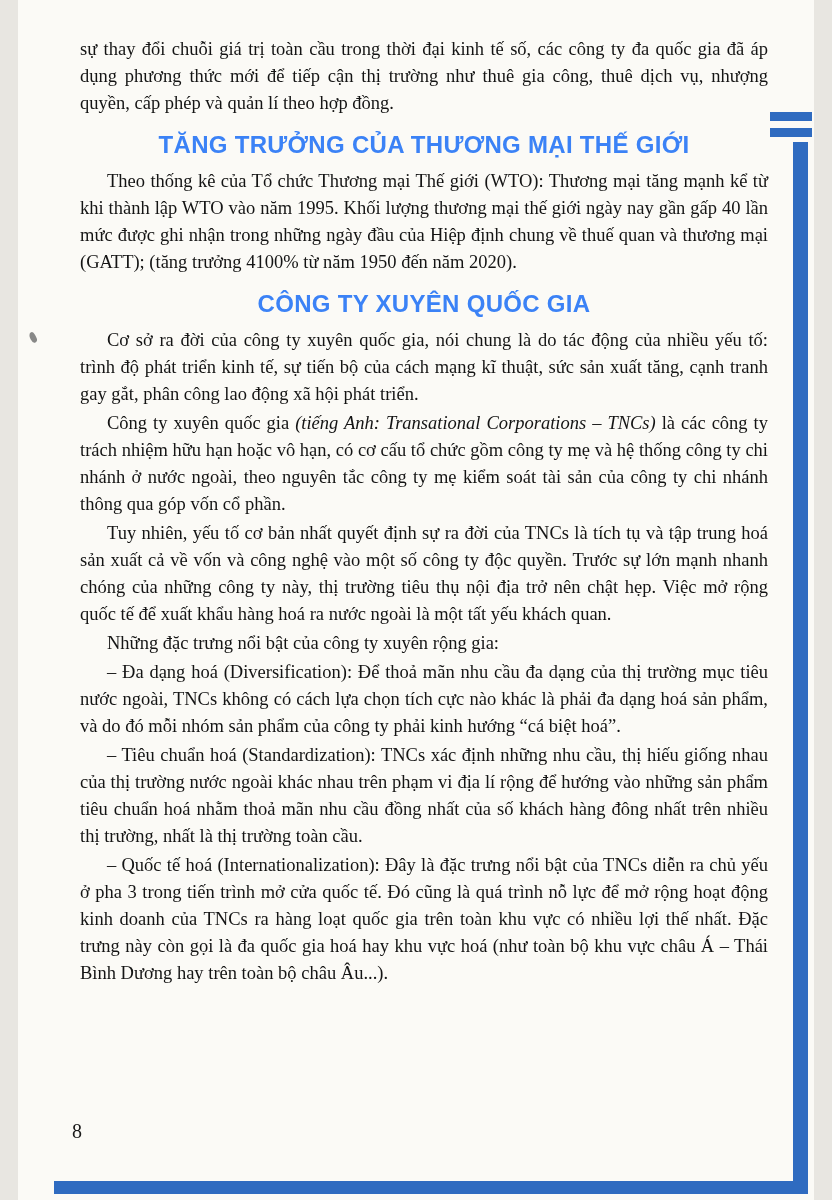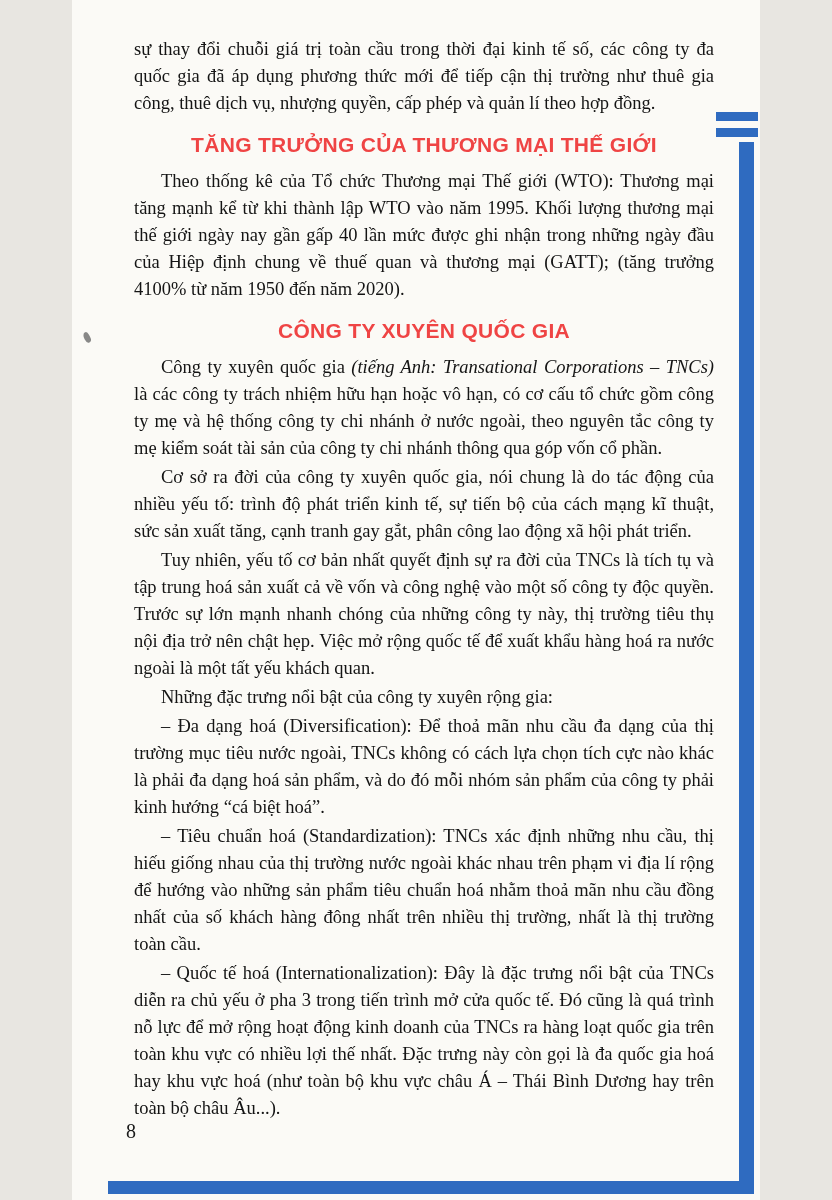--- a/index.html
+++ b/index.html
@@ -2,28 +2,27 @@
 <html><head>
 <meta charset="utf-8">
 <style>
   html, body {
     margin: 0;
     padding: 0;
     background: #e8e6e1;
   }
   .page {
     position: relative;
-    width: 664px;
+    width: 796px;
     height: 1200px;
     margin: 0 auto;
     background: #fbfaf6;
     overflow: hidden;
     font-family: "Liberation Serif", serif;
     color: #141414;
-    padding-left: 24px;
   }
   .content {
     position: absolute;
     top: 36px;
     left: 62px;
     right: 46px;
     text-align: justify;
     font-size: 18.5px;
     line-height: 27px;
   }
@@ -33,25 +32,25 @@
   }
   .content p.no-indent {
     text-indent: 0;
   }
   .content em {
     font-style: italic;
   }
   h2.section-heading {
     font-family: "Liberation Sans", sans-serif;
     font-weight: 700;
-    font-size: 21px;
+    font-size: 24px;
     letter-spacing: 0.3px;
     text-align: center;
     margin: 14px 0 10px 0;
-    color: #ef4444;
+    color: #3b82f6;
   }
   .page-number {
     position: absolute;
     left: 54px;
     top: 1120px;
     font-size: 20px;
     font-family: "Liberation Serif", serif;
     color: #1a1a1a;
   }
   
@@ -102,23 +101,23 @@
 
     <p class="no-indent">sự thay đổi chuỗi giá trị toàn cầu trong thời đại kinh tế số, các công ty đa quốc gia đã áp dụng phương thức mới để tiếp cận thị trường như thuê gia công, thuê dịch vụ, nhượng quyền, cấp phép và quản lí theo hợp đồng.</p>
 
     <h2 class="section-heading">TĂNG TRƯỞNG CỦA THƯƠNG MẠI THẾ GIỚI</h2>
 
     <p>Theo thống kê của Tổ chức Thương mại Thế giới (WTO): Thương mại tăng mạnh kể từ khi thành lập WTO vào năm 1995. Khối lượng thương mại thế giới ngày nay gần gấp 40 lần mức được ghi nhận trong những ngày đầu của Hiệp định chung về thuế quan và thương mại (GATT); (tăng trưởng 4100% từ năm 1950 đến năm 2020).</p>
 
 
     <h2 class="section-heading">CÔNG TY XUYÊN QUỐC GIA</h2>
 
+    <p>Cơ sở ra đời của công ty xuyên quốc gia, nói chung là do tác động của nhiều yếu tố: trình độ phát triển kinh tế, sự tiến bộ của cách mạng kĩ thuật, sức sản xuất tăng, cạnh tranh gay gắt, phân công lao động xã hội phát triển.</p>
+
     <p><span>Công ty xuyên quốc gia </span><em>(tiếng Anh: Transational Corporations – TNCs)</em><span> là các công ty trách nhiệm hữu hạn hoặc vô hạn, có cơ cấu tổ chức gồm công ty mẹ và hệ thống công ty chi nhánh ở nước ngoài, theo nguyên tắc công ty mẹ kiểm soát tài sản của công ty chi nhánh thông qua góp vốn cổ phần.</span></p>
-
-    <p>Cơ sở ra đời của công ty xuyên quốc gia, nói chung là do tác động của nhiều yếu tố: trình độ phát triển kinh tế, sự tiến bộ của cách mạng kĩ thuật, sức sản xuất tăng, cạnh tranh gay gắt, phân công lao động xã hội phát triển.</p>
 
     <p>Tuy nhiên, yếu tố cơ bản nhất quyết định sự ra đời của TNCs là tích tụ và tập trung hoá sản xuất cả về vốn và công nghệ vào một số công ty độc quyền. Trước sự lớn mạnh nhanh chóng của những công ty này, thị trường tiêu thụ nội địa trở nên chật hẹp. Việc mở rộng quốc tế để xuất khẩu hàng hoá ra nước ngoài là một tất yếu khách quan.</p>
 
     <p>Những đặc trưng nổi bật của công ty xuyên rộng gia:</p>
 
     <p>– Đa dạng hoá (Diversification): Để thoả mãn nhu cầu đa dạng của thị trường mục tiêu nước ngoài, TNCs không có cách lựa chọn tích cực nào khác là phải đa dạng hoá sản phẩm, và do đó mỗi nhóm sản phẩm của công ty phải kinh hướng “cá biệt hoá”.</p>
 
     <p>– Tiêu chuẩn hoá (Standardization): TNCs xác định những nhu cầu, thị hiếu giống nhau của thị trường nước ngoài khác nhau trên phạm vi địa lí rộng để hướng vào những sản phẩm tiêu chuẩn hoá nhằm thoả mãn nhu cầu đồng nhất của số khách hàng đông nhất trên nhiều thị trường, nhất là thị trường toàn cầu.</p>
 
     <p>– Quốc tế hoá (Internationalization): Đây là đặc trưng nổi bật của TNCs diễn ra chủ yếu ở pha 3 trong tiến trình mở cửa quốc tế. Đó cũng là quá trình nỗ lực để mở rộng hoạt động kinh doanh của TNCs ra hàng loạt quốc gia trên toàn khu vực có nhiều lợi thế nhất. Đặc trưng này còn gọi là đa quốc gia hoá hay khu vực hoá (như toàn bộ khu vực châu Á – Thái Bình Dương hay trên toàn bộ châu Âu...).</p>

